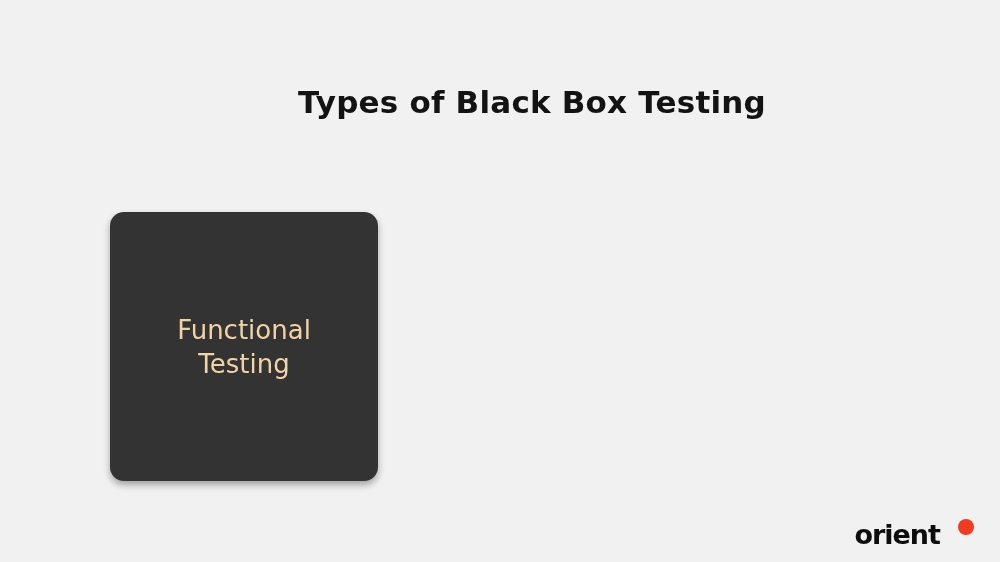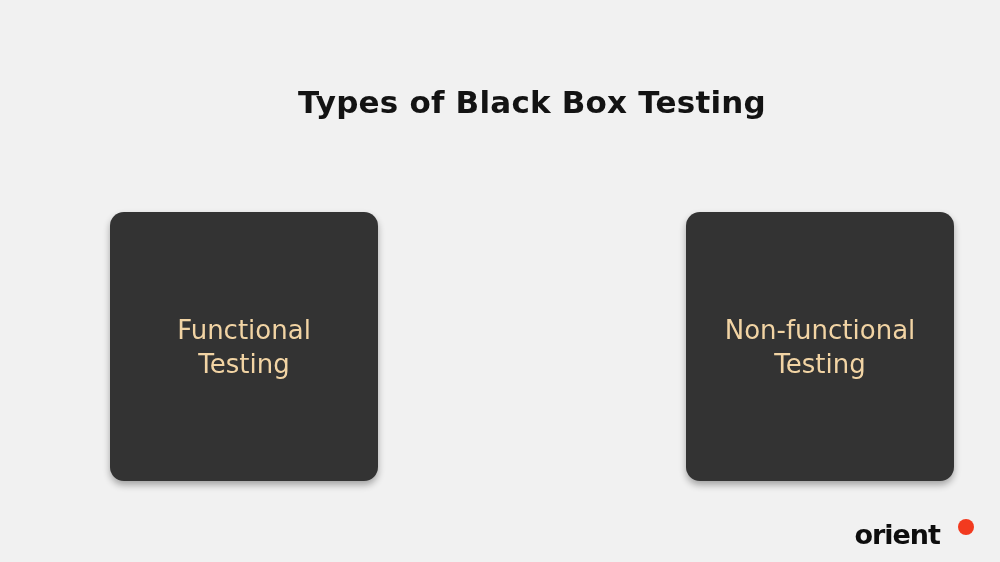--- a/index.html
+++ b/index.html
@@ -79,21 +79,18 @@
 </style>
 </head>
 <body>
 
 <h1 class="page-title">Types of Black Box Testing</h1>
 
 <div class="cards-row">
   <div class="card">
     <div class="card-label">Functional Testing</div>
   </div>
-  <div class="card">
-    <div class="card-label">Non-functional Testing</div>
-  </div>
 </div>
 
 <div class="logo">
   <span class="logo-text">orient</span>
   <span class="logo-dot"></span>
 </div>
 
 </body></html>

